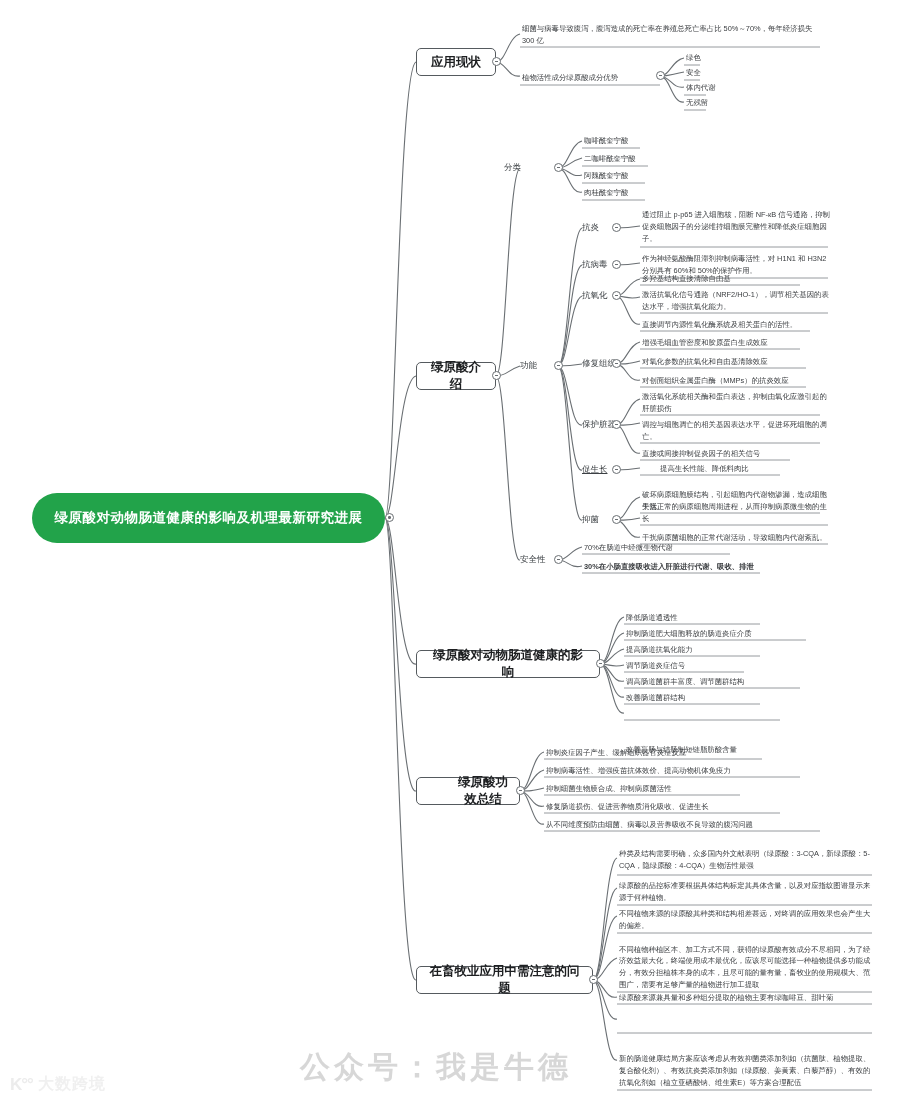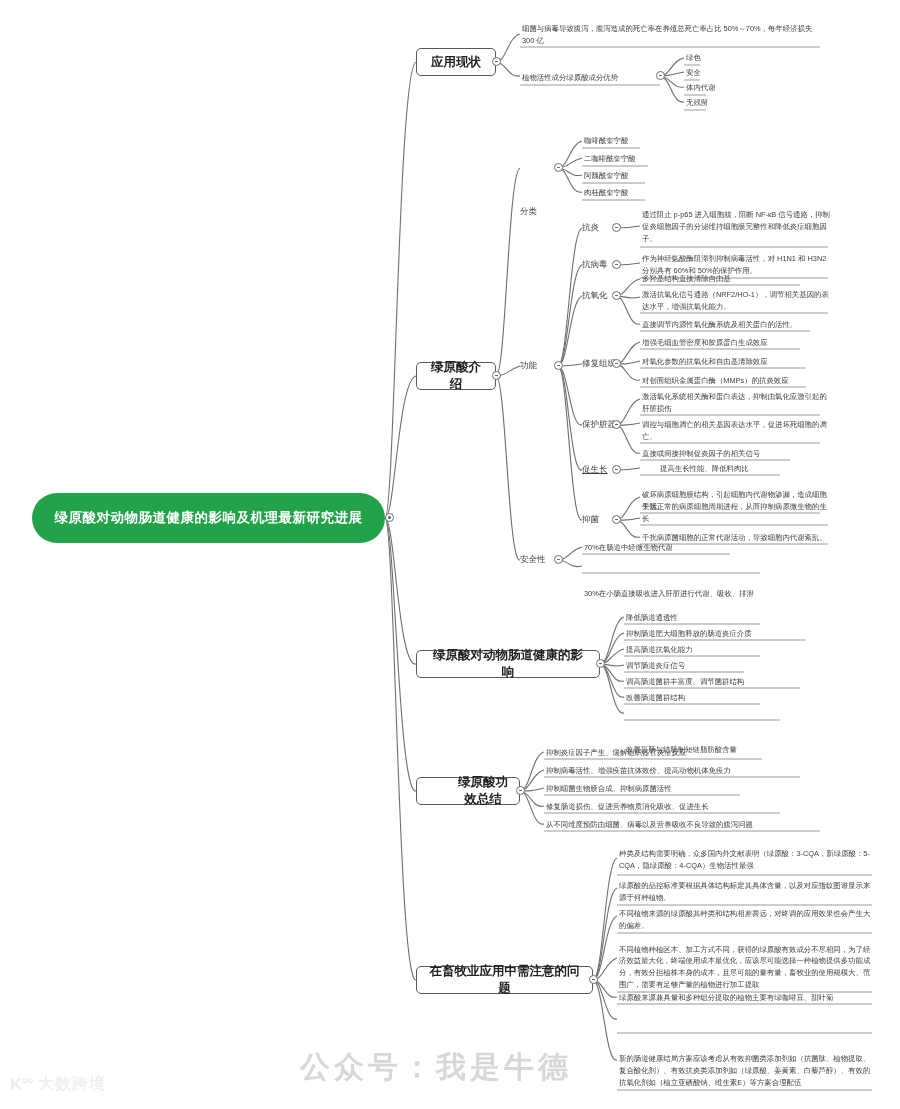--- a/index.html
+++ b/index.html
@@ -314,21 +314,21 @@
   <div class="node leaf-node" style="left:684px; top:67px; width:40px; height:13px;">
     <span>安全</span>
   </div>
   <div class="node leaf-node" style="left:684px; top:82px; width:46px; height:13px;">
     <span>体内代谢</span>
   </div>
   <div class="node leaf-node" style="left:684px; top:97px; width:46px; height:13px;">
     <span>无残留</span>
   </div>
 
-  <div class="node label-node" style="left:520px; top:161px; width:34px; height:14px;margin-top:44px;">
+  <div class="node label-node" style="left:504px; top:161px; width:34px; height:14px;">
     <span>分类</span>
   </div>
   <div class="toggle" style="left:554px; top:163px;"></div>
 
   <div class="node leaf-node" style="left:582px; top:135px; width:66px; height:13px;">
     <span>咖啡酰奎宁酸</span>
   </div>
   <div class="node leaf-node" style="left:582px; top:153px; width:72px; height:13px;">
     <span>二咖啡酰奎宁酸</span>
   </div>
@@ -424,21 +424,21 @@
     <span>干扰病原菌细胞的正常代谢活动，导致细胞内代谢紊乱。</span>
   </div>
 
   <div class="node label-node" style="left:520px; top:553px; width:34px; height:14px;">
     <span>安全性</span>
   </div>
   <div class="toggle" style="left:554px; top:555px;"></div>
   <div class="node leaf-node" style="left:582px; top:542px; width:150px; height:13px;">
     <span>70%在肠道中经微生物代谢</span>
   </div>
-  <div class="node leaf-node" style="left:582px; top:588px; width:180px; height:13px;">
+  <div class="node leaf-node" style="left:582px; top:561px; width:180px; height:13px;font-weight:bold;">
     <span>30%在小肠直接吸收进入肝脏进行代谢、吸收、排泄</span>
   </div>
 
   <div class="node leaf-node" style="left:624px; top:612px; width:150px; height:13px;">
     <span>降低肠道通透性</span>
   </div>
   <div class="node leaf-node" style="left:624px; top:628px; width:190px; height:13px;">
     <span>抑制肠道肥大细胞释放的肠道炎症介质</span>
   </div>
   <div class="node leaf-node" style="left:624px; top:644px; width:150px; height:13px;">

